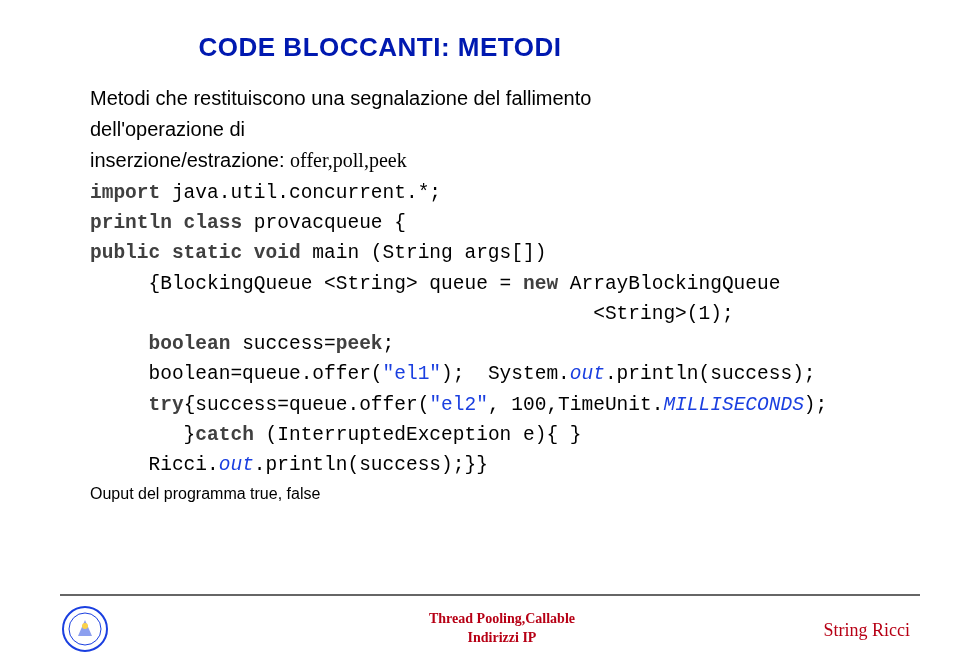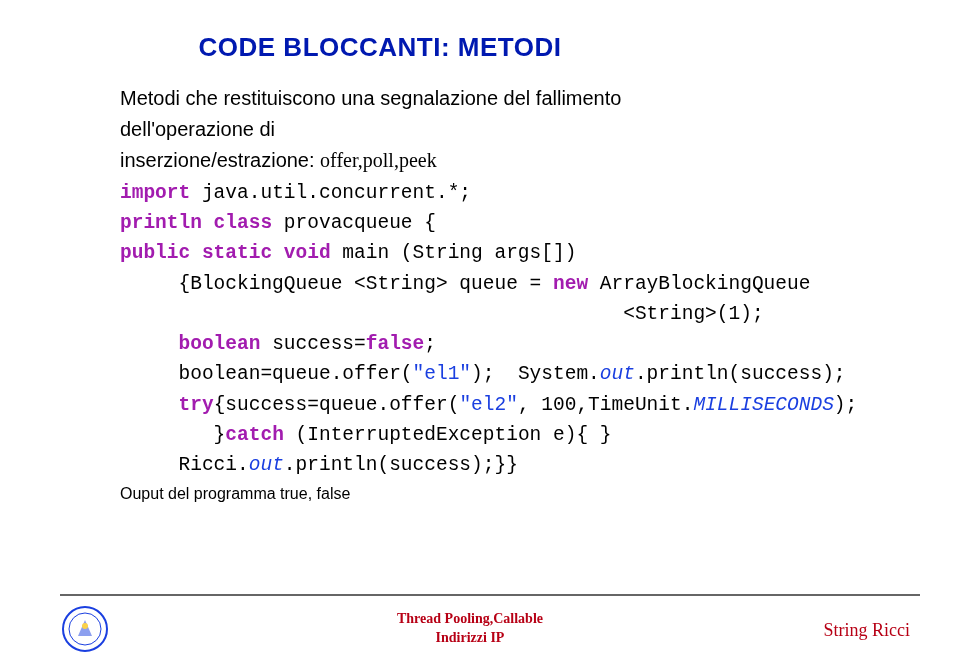--- a/index.html
+++ b/index.html
@@ -22,42 +22,42 @@
   .title {
     text-align: center;
     font-family: "Comic Sans MS", "Comic Sans", cursive, sans-serif;
     color: #0019b0;
     font-size: 26px;
     font-weight: bold;
     padding-top: 14px;
     letter-spacing: 0.5px;
   }
   .content {
-    padding: 20px 90px 0 120px;
+    padding: 20px 90px 0 90px;
     font-size: 18px;
     line-height: 1.55;
   }
   .intro {
     font-family: "Comic Sans MS", "Comic Sans", cursive, sans-serif;
     color: #000;
     font-size: 20px;
   }
   .intro .methods {
     font-family: Liberation Serif, serif;
     color: #000;
     font-size: 20px;
   }
   .code {
     font-family: "Courier New", Courier, monospace;
     font-size: 19.5px;
     white-space: pre;
     margin-top: 2px;
     line-height: 1.55;
   }
-  .purple { color: #a21caf; font-weight: bold; }
+  .purple { color: #404040; font-weight: bold; }
   .blue   { color: #1a3fe0; }
   .italic { font-style: italic; }
   .output {
     font-family: "Comic Sans MS", "Comic Sans", cursive, sans-serif;
     color: #000;
     font-size: 16px;
     margin-top: 2px;
   }
   .footer {
     position: absolute;
@@ -87,21 +87,21 @@
     left: 118px;
     top: 16px;
     font-family: Georgia, serif;
     font-weight: bold;
     color: #1a3fe0;
     font-size: 13px;
     line-height: 1.35;
   }
   .footer .center {
     position: absolute;
-    left: 360px;
+    left: 392px;
     top: 16px;
     text-align: center;
     font-family: Georgia, serif;
     font-weight: bold;
     color: #b70015;
     font-size: 14px;
     line-height: 1.35;
     width: 220px;
   }
   .footer .author {
@@ -124,21 +124,21 @@
     <div class="intro">
       <span>Metodi che restituiscono una segnalazione del fallimento dell'operazione di</span><br>
       <span>inserzione/estrazione: </span><span class="methods">offer,poll,peek</span>
     </div>
 
     <div class="code"><span class="purple">import</span><span> java.util.concurrent.*;</span>
 <span class="purple">println</span><span class="purple"> class</span><span> provacqueue {</span>
 <span class="purple">public static void</span><span> main (String args[])</span>
 <span>     {BlockingQueue &lt;String&gt; queue = </span><span class="purple">new</span><span> ArrayBlockingQueue</span>
 <span>                                           &lt;String&gt;(1);</span>
-<span class="purple">     boolean</span><span> success=</span><span class="purple">false</span><span>;</span>
+<span class="purple">     boolean</span><span> success=</span><span class="purple">peek</span><span>;</span>
 <span>     boolean=queue.offer(</span><span class="blue">"el1"</span><span>);  System.</span><span class="blue italic">out</span><span>.println(success);</span>
 <span class="purple">     try</span><span>{success=queue.offer(</span><span class="blue">"el2"</span><span>, 100,TimeUnit.</span><span class="blue italic">MILLISECONDS</span><span>);</span>
 <span>        }</span><span class="purple">catch</span><span> (InterruptedException e){ }</span>
 <span>     Ricci.</span><span class="blue italic">out</span><span>.println(success);}}</span></div>
 
     <div class="output">Ouput del programma  true, false</div>
   </div>
 
   <div class="footer">
     <div class="rule"></div>

